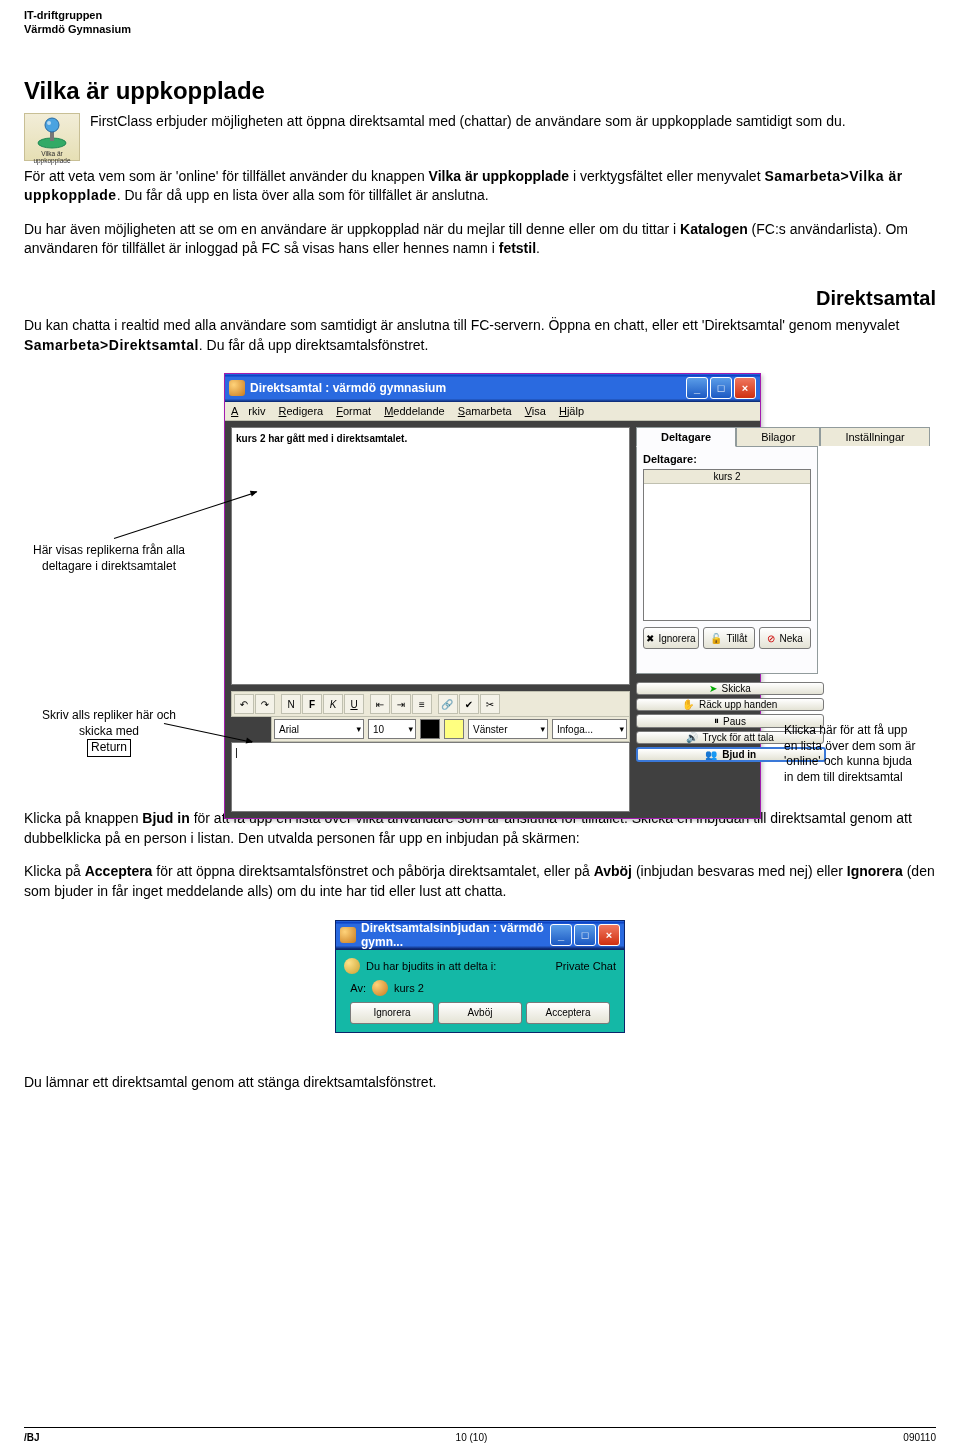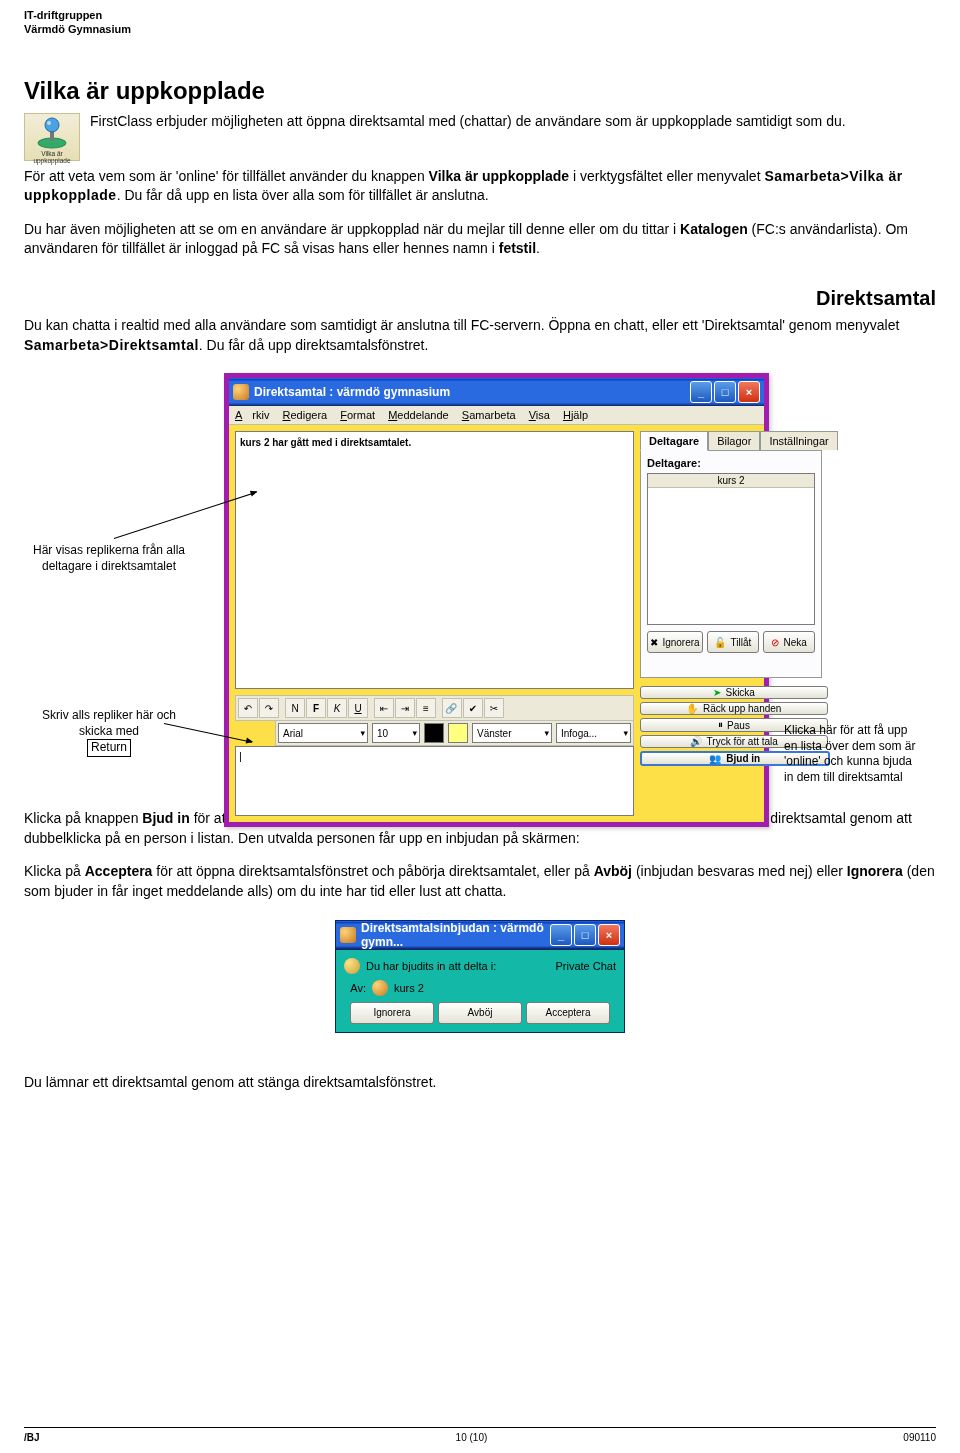--- a/index.html
+++ b/index.html
@@ -21,21 +21,21 @@
   .bold { font-weight: bold;}
   .spaced { letter-spacing: 0.5px;}
   .annot-row { position: relative; margin-top: 18px;}
   .side-left { position: absolute; width: 170px; font-size: 12px; text-align: center; line-height: 1.3;}
   .side-right { position: absolute; width: 140px; font-size: 12px; text-align: left; line-height: 1.3;}
   .boxed { border: 1px solid #000; padding: 0 3px; display: inline-block;}
   .line-arrow { position: absolute; height: 1px; background: #000;}
   .line-arrow::after { content: ""; position: absolute; right: -1px; top: -3px; border-left: 7px solid #000; border-top: 3.5px solid transparent; border-bottom: 3.5px solid transparent;}
   
   .winwrap { margin-left: 200px;}
-  .xpwin { width: 535px; border: 5px solid #a21caf; background: #fde047; box-shadow: 2px 2px 4px rgba(0,0,0,.2); font-size: 11px;}
+  .xpwin { width: 535px; border: 1px solid #a21caf; background: #404040; box-shadow: 2px 2px 4px rgba(0,0,0,.2); font-size: 11px;}
   .titlebar { height: 28px; background: linear-gradient(to bottom, #2a6ae0 0%, #0a3fc3 6%, #2a6ae0 12%, #2a6ae0 88%, #0a246a 100%); display: flex; align-items: center; color: #fff; padding: 0 4px;}
   .titlebar .tico { width: 16px; height: 16px; background: radial-gradient(circle at 30% 30%, #ffd37a, #c87a1e); border-radius: 3px; margin-right: 5px;}
   .titlebar .t { font-weight: bold; font-size: 12px; flex: 1;}
   .winbtns { display: flex; gap: 2px;}
   .winbtn { width: 20px; height: 20px; border: 1px solid #fff; border-radius: 3px; display: flex; align-items: center; justify-content: center; font-weight: bold; font-size: 11px; color: #fff;}
   .winbtn.min, .winbtn.max { background: linear-gradient(to bottom, #5a9de8, #1c59c3);}
   .winbtn.close { background: linear-gradient(to bottom, #f07860, #d03010);}
   .menubar { background: #ece9d8; padding: 3px 6px; border-bottom: 1px solid #c0c0b0;}
   .menubar span { margin-right: 10px; cursor: default;}
   .menubar u { text-decoration: underline;}
@@ -45,21 +45,21 @@
   .fmt-toolbar { margin-top: 6px; background: #ece9d8; border: 1px solid #c0c0b0; padding: 2px; display: flex; align-items: center; gap: 1px; flex-wrap: wrap;}
   .fmt-toolbar .tb { width: 18px; height: 18px; border: 1px solid #c0c0b0; background: #f4f2e8; display:flex; align-items:center; justify-content:center; font-size:10px;}
   .fmt-row2 { display:flex; gap:4px; padding: 2px; align-items:center; background:#ece9d8; border:1px solid #c0c0b0; border-top:none;margin-left:40px;}
   .fmt-row2 select, .sel { height:18px; font-size:10px; background:#fff; border:1px solid #7a7a7a;}
   .sel { display:inline-flex; align-items:center; padding:0 14px 0 4px; position:relative;}
   .sel::after{content:"▾"; position:absolute; right:2px; font-size:9px;}
   .colorbox{width:18px;height:18px;border:1px solid #7a7a7a;}
   .inputbox { height: 70px; background: #fff; border: 1px solid #7a7a7a; padding: 3px; box-sizing: border-box; margin-top: 0;}
   .rightcol { width: 182px;}
   .tabs { display:flex; gap:0;}
-  .tab { padding: 3px 8px; background:#ece9d8; border:1px solid #919b9c; border-bottom:none; position: relative;}
+  .tab { padding: 3px 24px; background:#ece9d8; border:1px solid #919b9c; border-bottom:none; position: relative;}
   .tab.active { background:#fcfcfe; border-bottom:1px solid #fcfcfe; margin-bottom:-1px; font-weight:bold;}
   .tabpane { border:1px solid #919b9c; background:#fcfcfe; padding:6px; height: 228px; box-sizing:border-box;}
   .plist { border:1px solid #7a7a7a; background:#fff; height:150px; margin-top:4px;}
   .plist .ph { border-bottom:1px solid #c0c0b0; text-align:center; font-size:10px; background:#ece9d8; padding:1px;}
   .btnrow { display:flex; gap:4px; margin-top:6px;}
   .xpbtn { flex:1; height:20px; border:1px solid #7a7a7a; border-radius:3px; background:linear-gradient(to bottom,#fff,#e4e3d5); display:flex; align-items:center; justify-content:center; gap:4px; font-size:10px; padding: 0 2px;}
   .xpbtn .ic{font-size:10px;}
   .rightcol .stack { display:flex; flex-direction:column; gap:3px; margin-top:8px;}
   .xpbtn.full{width:100%;}
   .xpbtn.hi{border:2px solid #3a78d8;}

